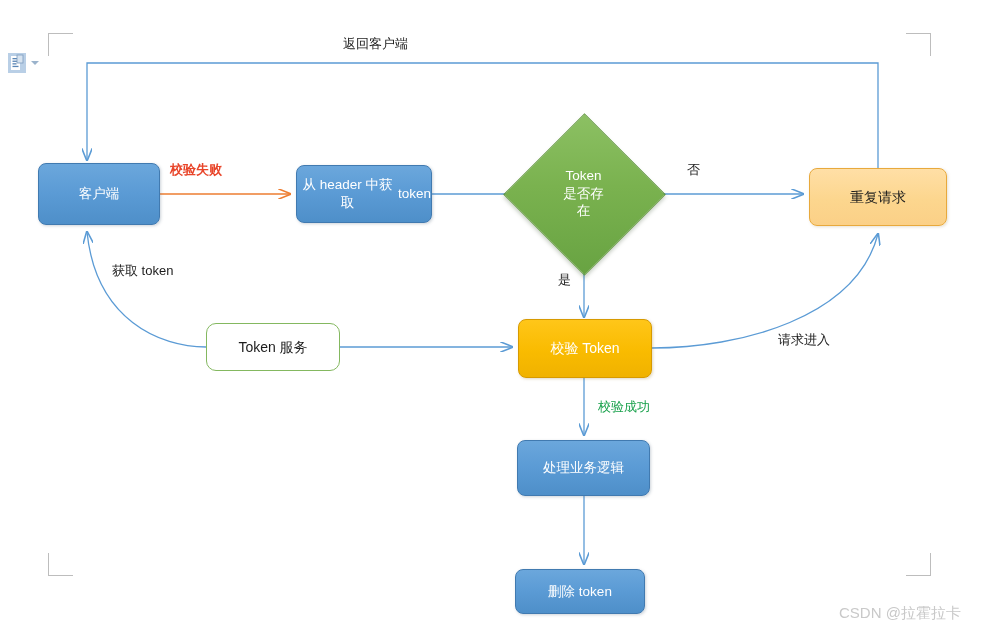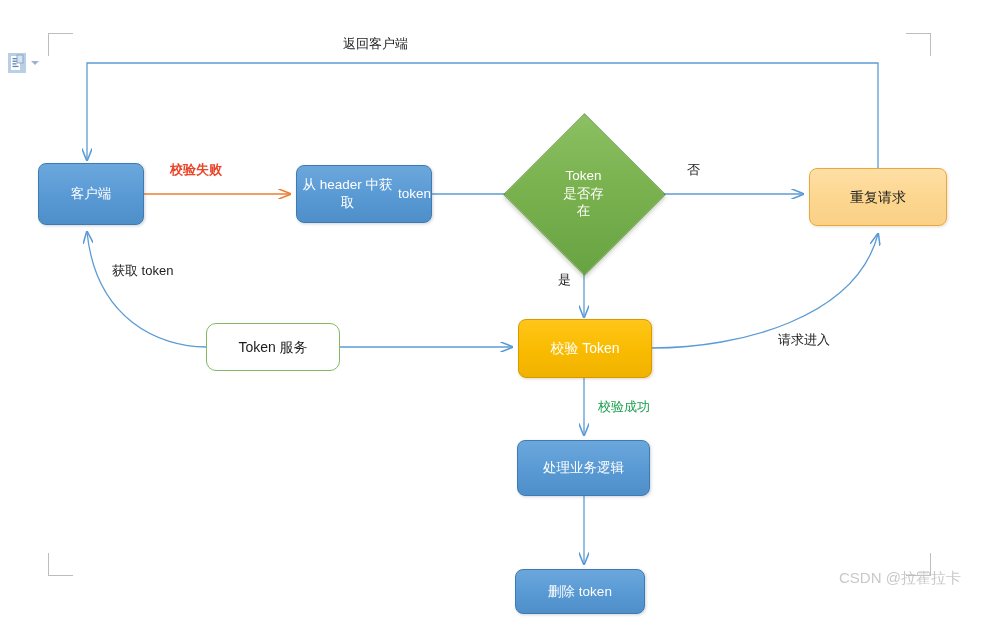--- a/index.html
+++ b/index.html
@@ -166,21 +166,21 @@
 
     <path d="M336,347 L512,347" fill="none" stroke="#5b9bd5" stroke-width="1.3" marker-end="url(#arrBlue)"></path>
 
     <path d="M652,348 C740,348 856,318 878,234" fill="none" stroke="#5b9bd5" stroke-width="1.3" marker-end="url(#arrBlue)"></path>
 
     <path d="M584,378 L584,435" fill="none" stroke="#5b9bd5" stroke-width="1.3" marker-end="url(#arrBlue)"></path>
 
     <path d="M584,496 L584,564" fill="none" stroke="#5b9bd5" stroke-width="1.3" marker-end="url(#arrBlue)"></path>
   </svg>
 
-  <div class="node node-blue" style="left:38px; top:163px; width:106px; height:62px;">
+  <div class="node node-blue" style="left:38px; top:163px; width:122px; height:62px;">
     <span>客户端</span>
   </div>
 
   <div class="node node-blue" style="left:296px; top:165px; width:136px; height:58px; ">
     <span>从 header 中获取</span>
     <span>token</span>
   </div>
 
   <div class="diamond" style="left:527px; top:137px;"></div>
   <div class="diamond-label" style="left:527px; top:137px; width:113px; height:113px; flex-direction:column;">
@@ -210,15 +210,15 @@
   </div>
 
   <div class="edge-label" style="left:343px; top:35px;">返回客户端</div>
   <div class="edge-label red" style="left:170px; top:161px;">校验失败</div>
   <div class="edge-label" style="left:687px; top:161px;">否</div>
   <div class="edge-label" style="left:558px; top:271px;">是</div>
   <div class="edge-label" style="left:112px; top:262px;">获取 token</div>
   <div class="edge-label" style="left:778px; top:331px;">请求进入</div>
   <div class="edge-label green" style="left:598px; top:398px;">校验成功</div>
 
-  <div class="watermark" style="left:839px; top:569px;">CSDN @拉霍拉卡</div>
+  <div class="watermark" style="left:839px; top:604px;">CSDN @拉霍拉卡</div>
 
 </div>
 
 </body></html>

